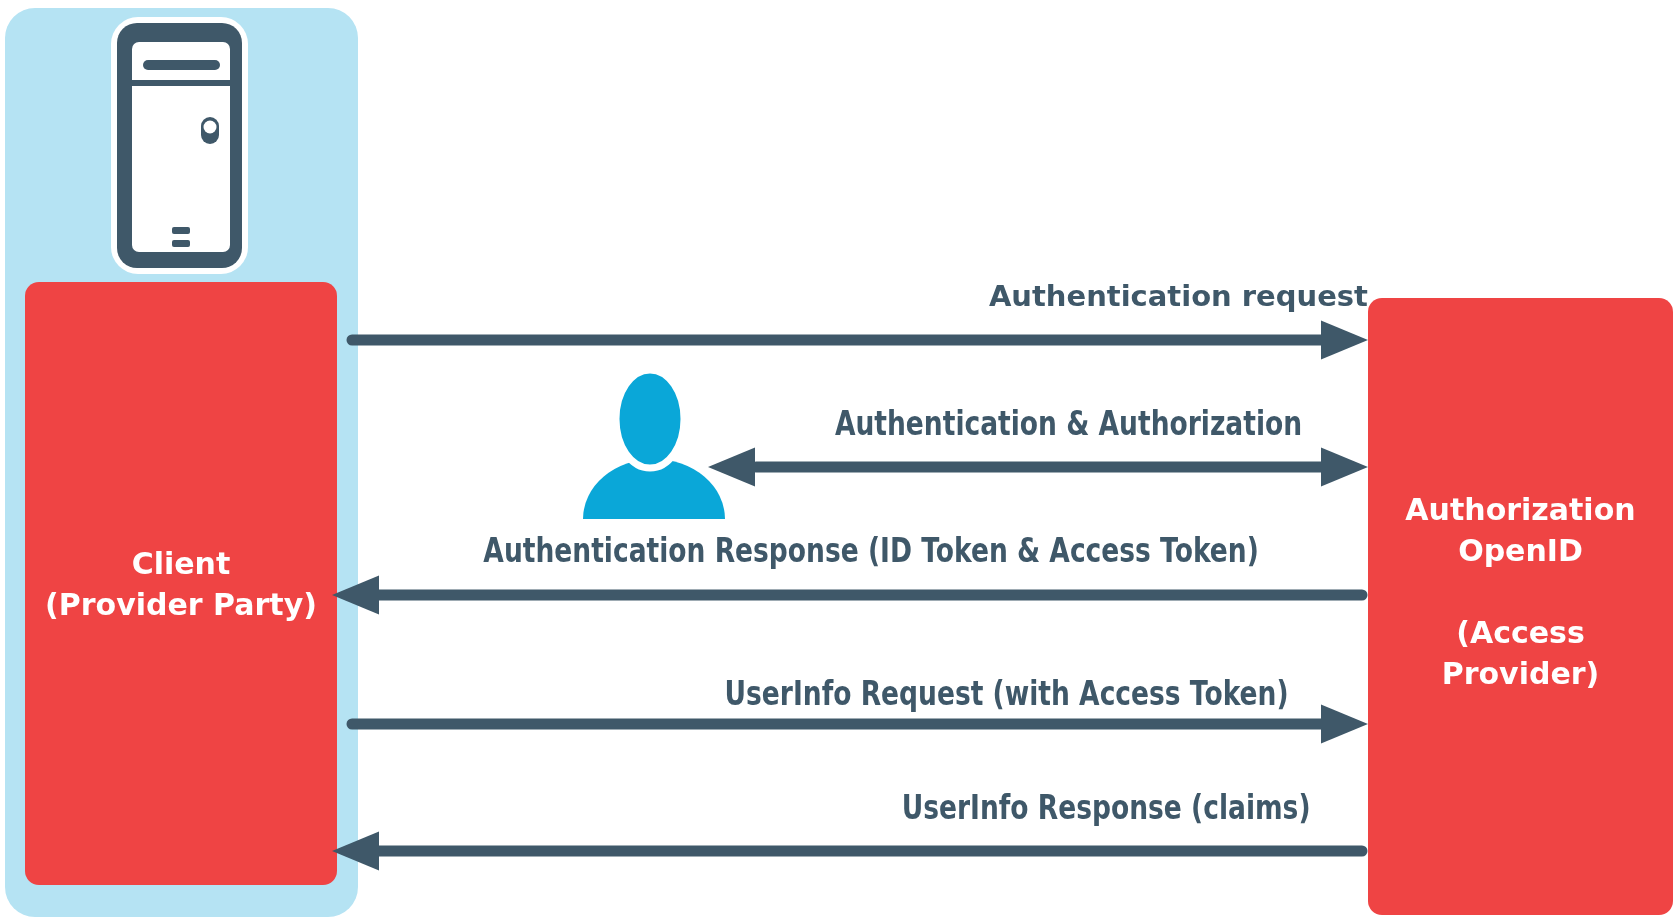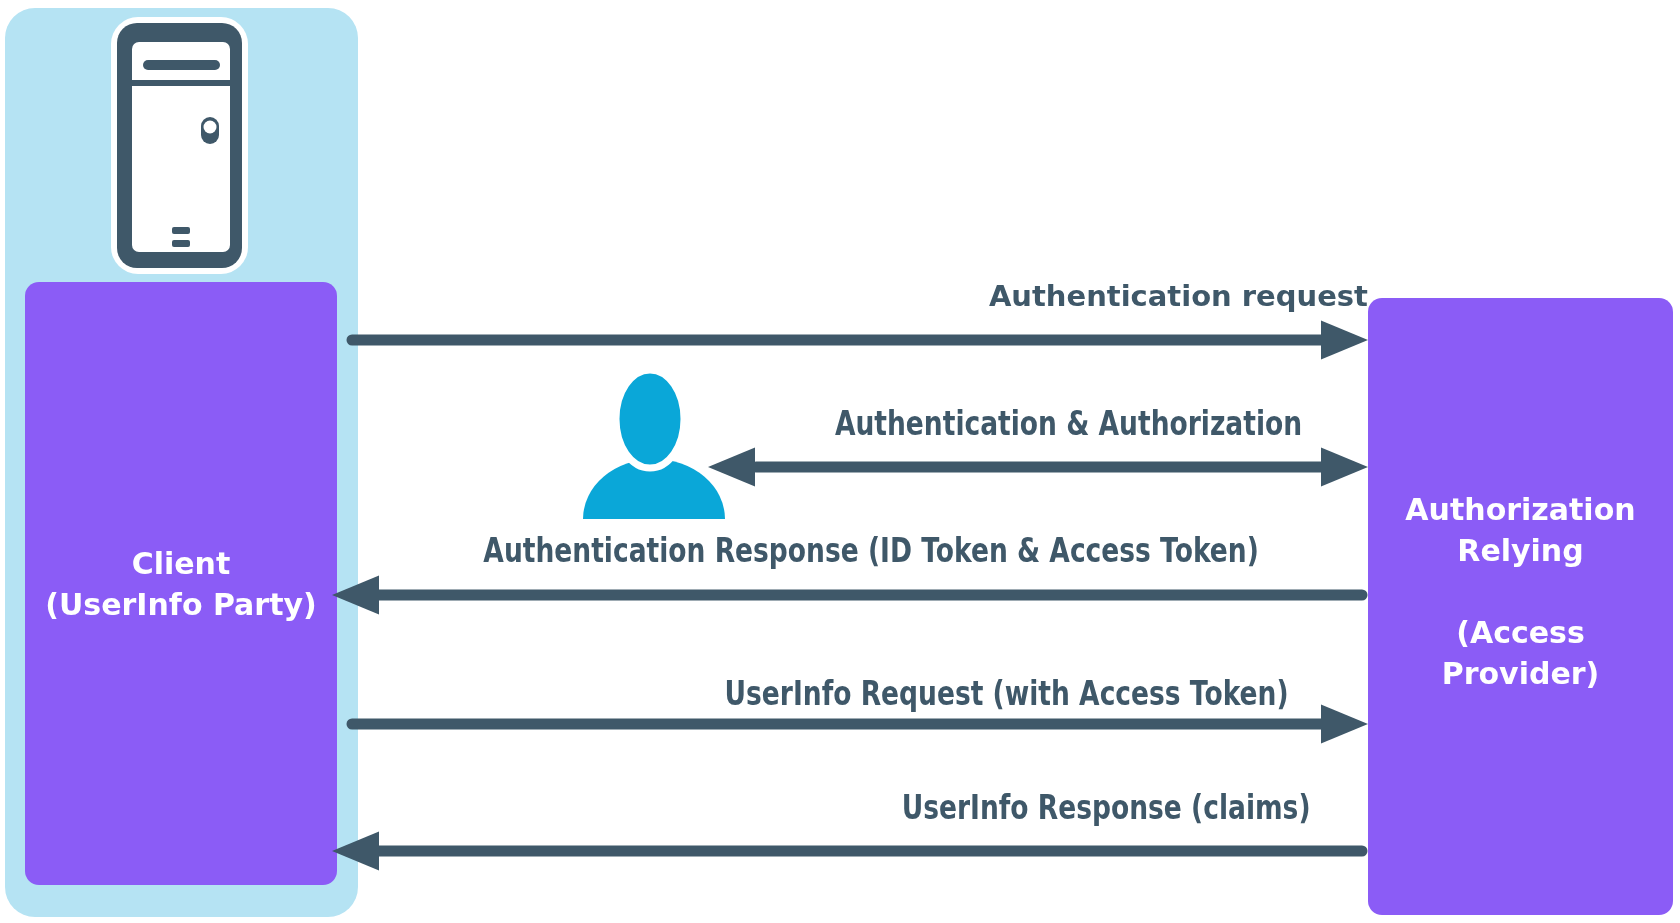--- a/index.html
+++ b/index.html
@@ -21,21 +21,21 @@
   .client-panel {
     position: absolute;
     left: 5px; top: 8px;
     width: 353px; height: 909px;
     background: #B5E3F3;
     border-radius: 30px;
   }
   
   .entity-box {
     position: absolute;
-    background: #8b5cf6;
+    background: #ef4444;
     border-radius: 14px;
     color: #ffffff;
     font-weight: bold;
     font-size: 30px;
     line-height: 41px;
     display: flex;
     flex-direction: column;
     justify-content: center;
     align-items: center;
     text-align: center;
@@ -113,26 +113,26 @@
     <rect x="35" y="46" width="77" height="10" rx="5" fill="#3F5869"></rect>
     <rect x="24" y="66" width="98" height="6" fill="#3F5869"></rect>
     <rect x="93" y="103" width="18" height="27" rx="9" fill="#3F5869"></rect>
     <circle cx="102" cy="113" r="6.5" fill="#ffffff"></circle>
     <rect x="64" y="213" width="18" height="7" rx="2" fill="#3F5869"></rect>
     <rect x="64" y="226" width="18" height="7" rx="2" fill="#3F5869"></rect>
   </svg>
 
   <div class="entity-box client-box">
     <div>Client</div>
-    <div>(UserInfo Party)</div>
+    <div>(Provider Party)</div>
   </div>
 
   <div class="entity-box server-box">
     <div>Authorization</div>
-    <div>Relying</div>
+    <div>OpenID</div>
     <div class="spacer-line"></div>
     <div>(Access</div>
     <div>Provider)</div>
   </div>
 
   <svg class="person-svg" viewBox="0 0 160 165" aria-hidden="true">
     <path d="M 8 159 A 71 60 0 0 1 150 159 Z" fill="#0AA7D8"></path>
     <ellipse cx="75" cy="59" rx="34" ry="49" fill="#0AA7D8" stroke="#ffffff" stroke-width="7"></ellipse>
   </svg>
 

